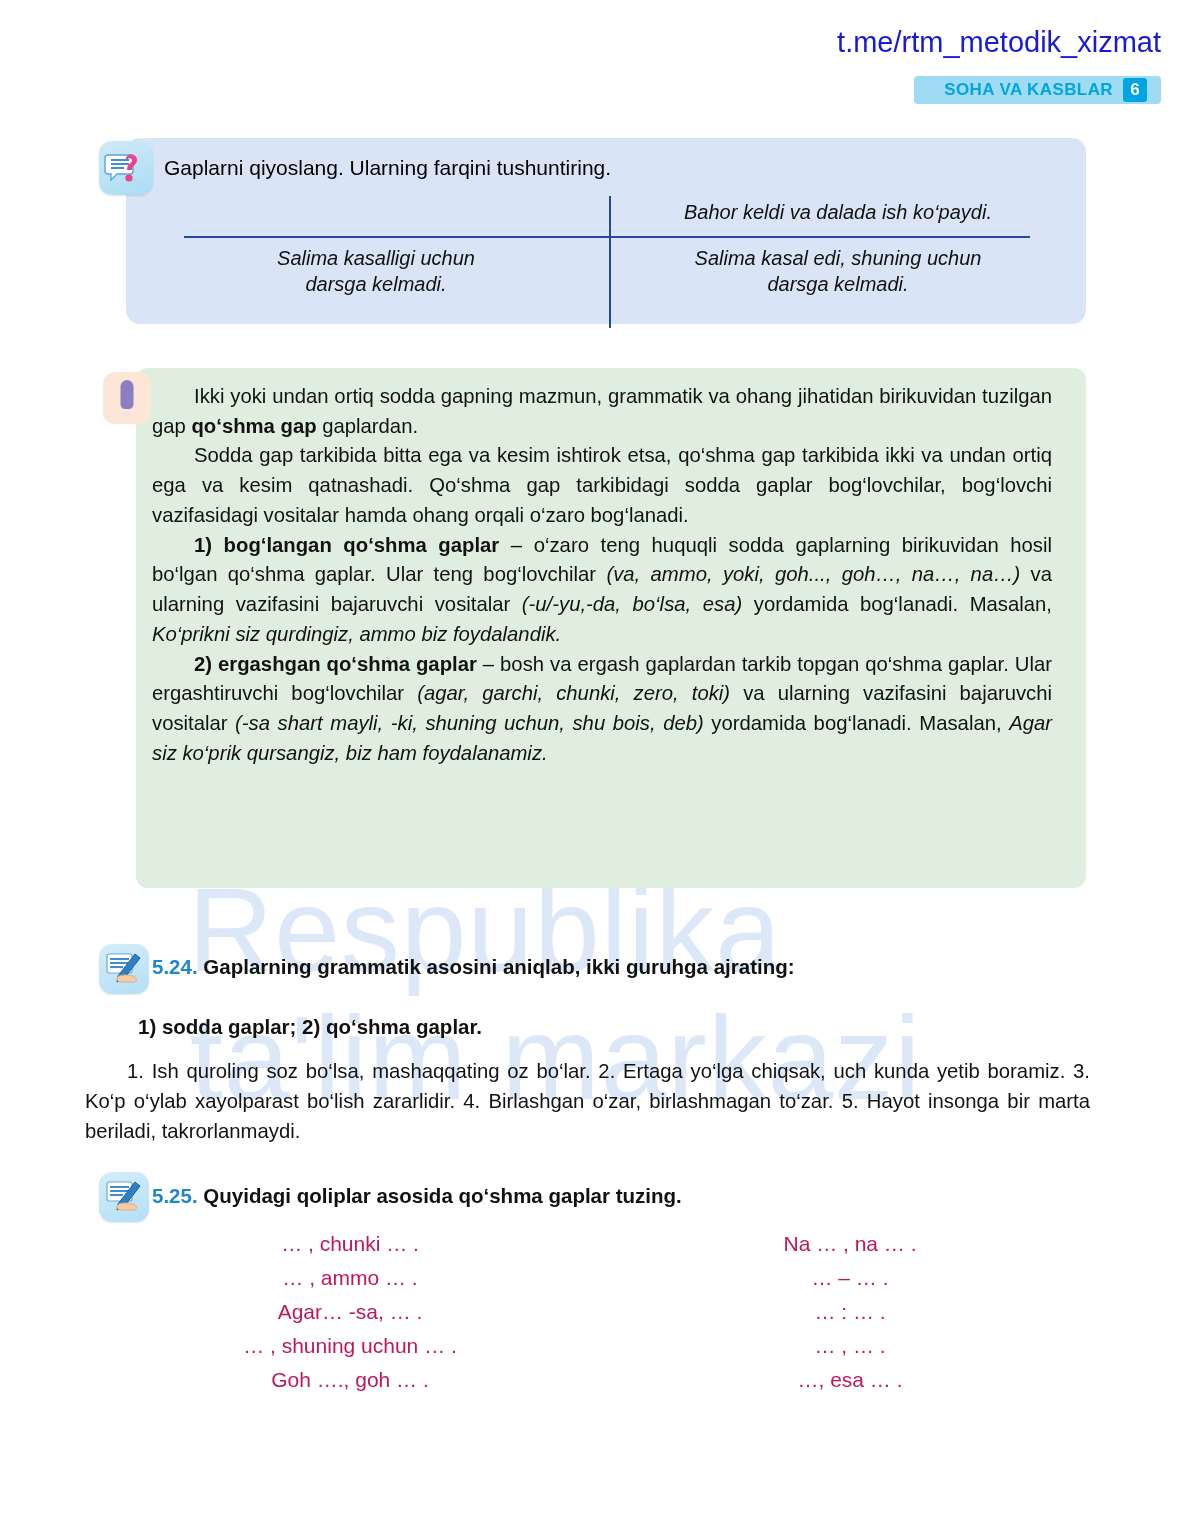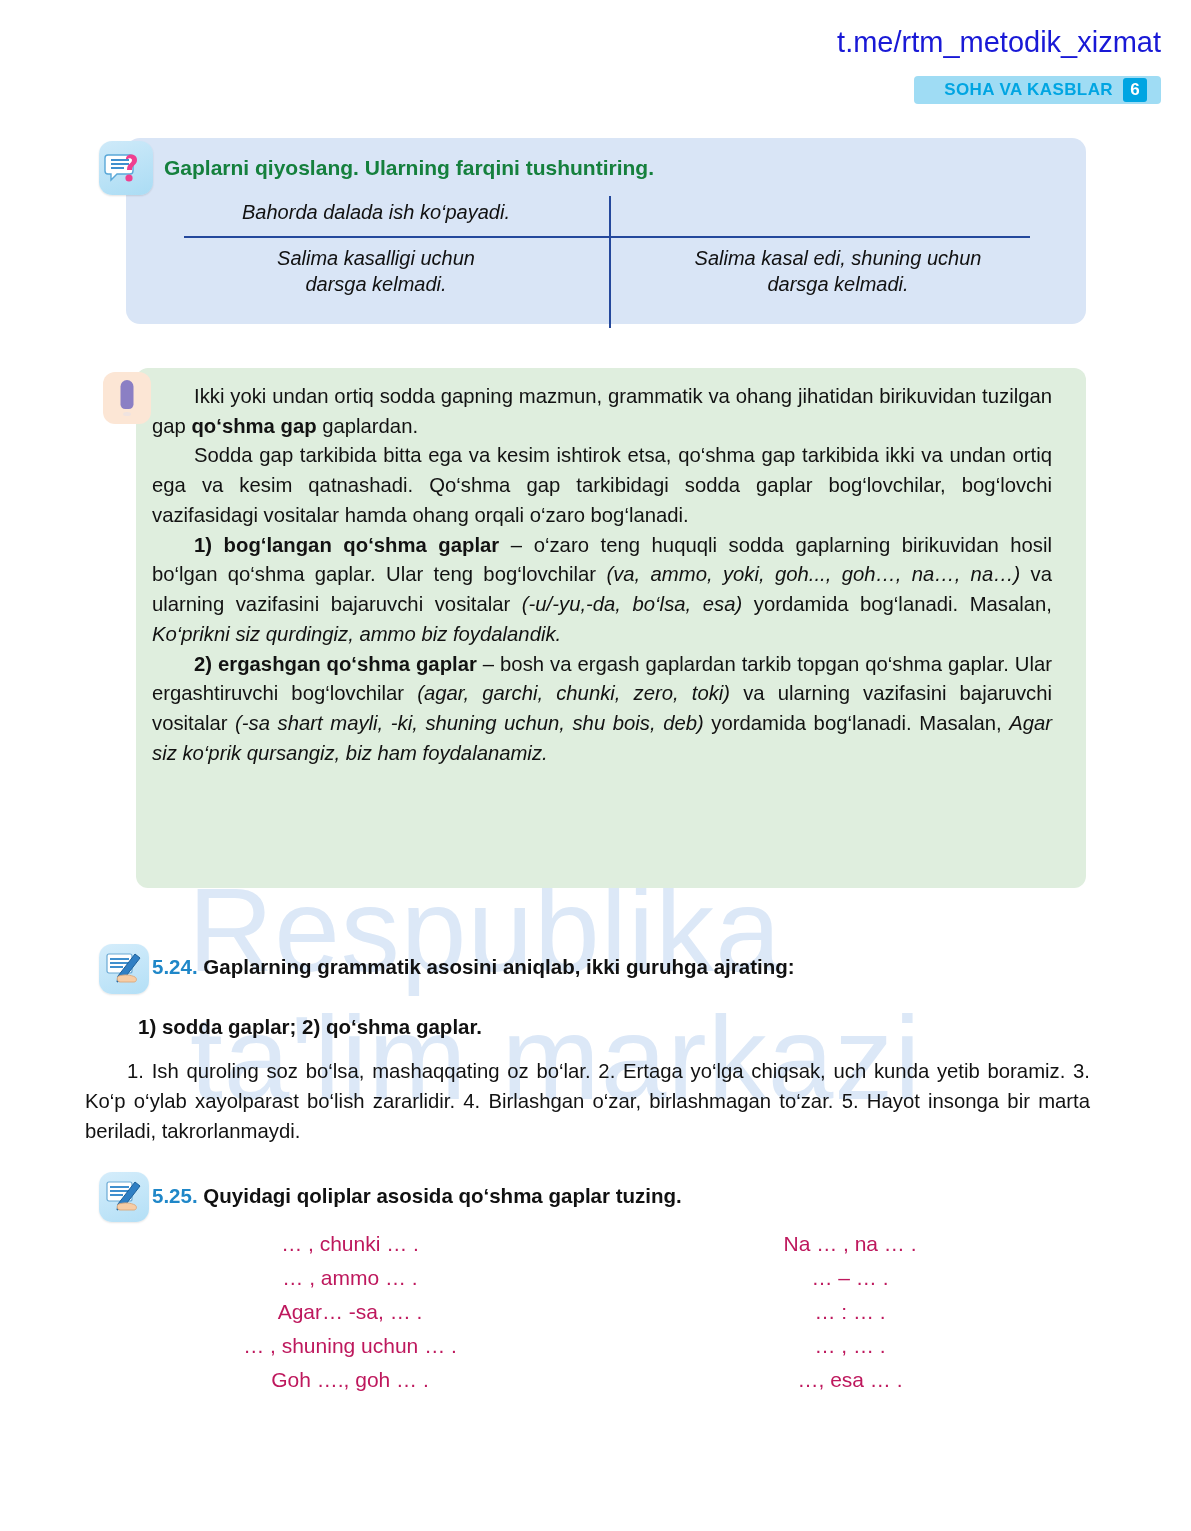--- a/index.html
+++ b/index.html
@@ -80,22 +80,22 @@
     width: 960px;
     height: 186px;
     background: #d9e5f6;
     border-radius: 14px;
   }
   .compare-title {
     position: absolute;
     left: 38px;
     top: 18px;
     font-size: 21px;
-    font-weight: bold;
-    color: #15803d;
+    font-weight: normal;
+    color: #000000;
     font-family: "Liberation Sans", sans-serif;
     text-align: center;
   }
   .compare-grid {
     position: absolute;
     left: 30px;
     top: 58px;
     width: 902px;
     height: 112px;
   }
@@ -263,21 +263,21 @@
   <div class="topic-badge">
     <span class="label">SOHA VA KASBLAR</span>
     <span class="num">6</span>
   </div>
 
   <div class="compare-box">
     <div class="compare-title">Gaplarni qiyoslang. Ularning farqini tushuntiring.</div>
     <div class="compare-grid">
       <div class="grid-h-rule"></div>
       <div class="grid-v-rule"></div>
-      <div class="compare-cell cell-tl">Bahorda dalada ish ko‘payadi.</div>
+      <div class="compare-cell cell-tr">Bahor keldi va dalada ish ko‘paydi.</div>
       <div class="compare-cell cell-bl">Salima kasalligi uchun<br>darsga kelmadi.</div>
       <div class="compare-cell cell-br">Salima kasal edi, shuning uchun<br>darsga kelmadi.</div>
     </div>
   </div>
 
   <div class="q-icon">
     <svg width="54" height="54" viewBox="0 0 54 54" aria-hidden="true">
       <g>
         <path d="M9 14 h22 a3 3 0 0 1 3 3 v13 a3 3 0 0 1 -3 3 h-13 l-6 6 v-6 h-3 a3 3 0 0 1 -3 -3 v-13 a3 3 0 0 1 3 -3 z" fill="#ffffff" stroke="#5aa8d8" stroke-width="1.4"></path>
         <rect x="12" y="18" width="18" height="2" fill="#3f8fce"></rect>

